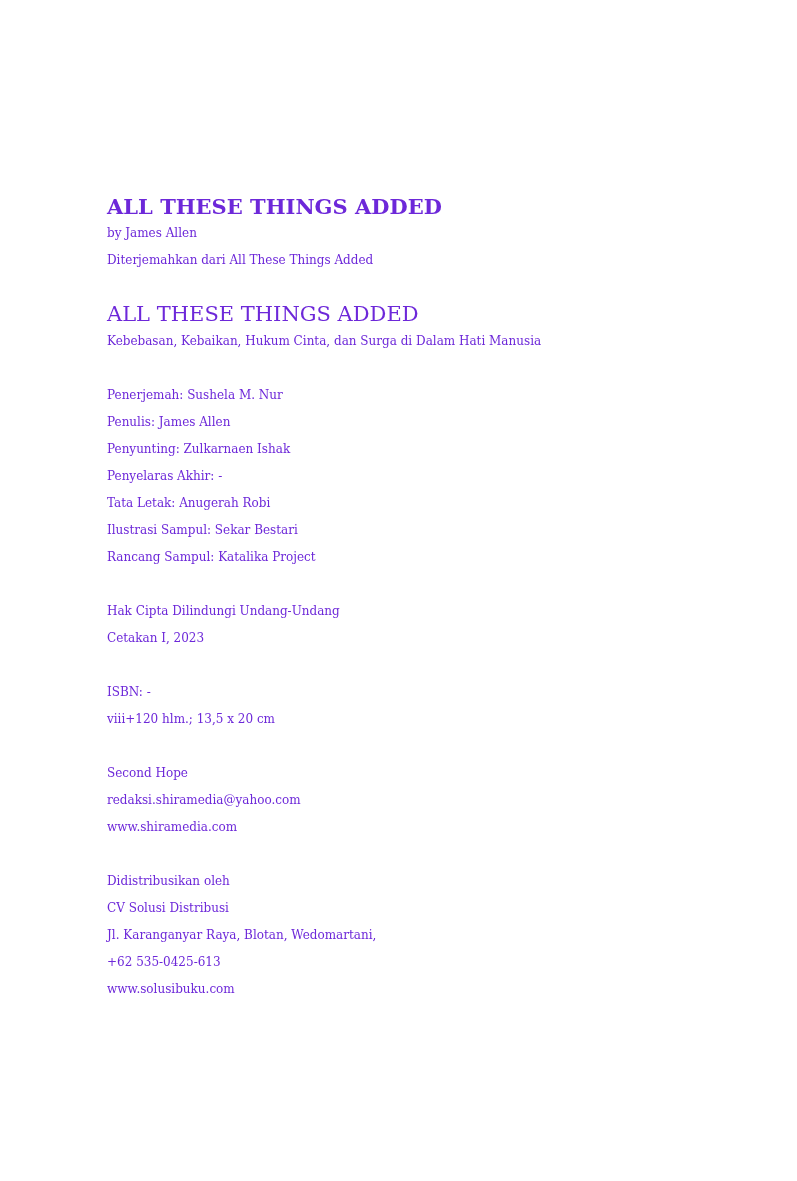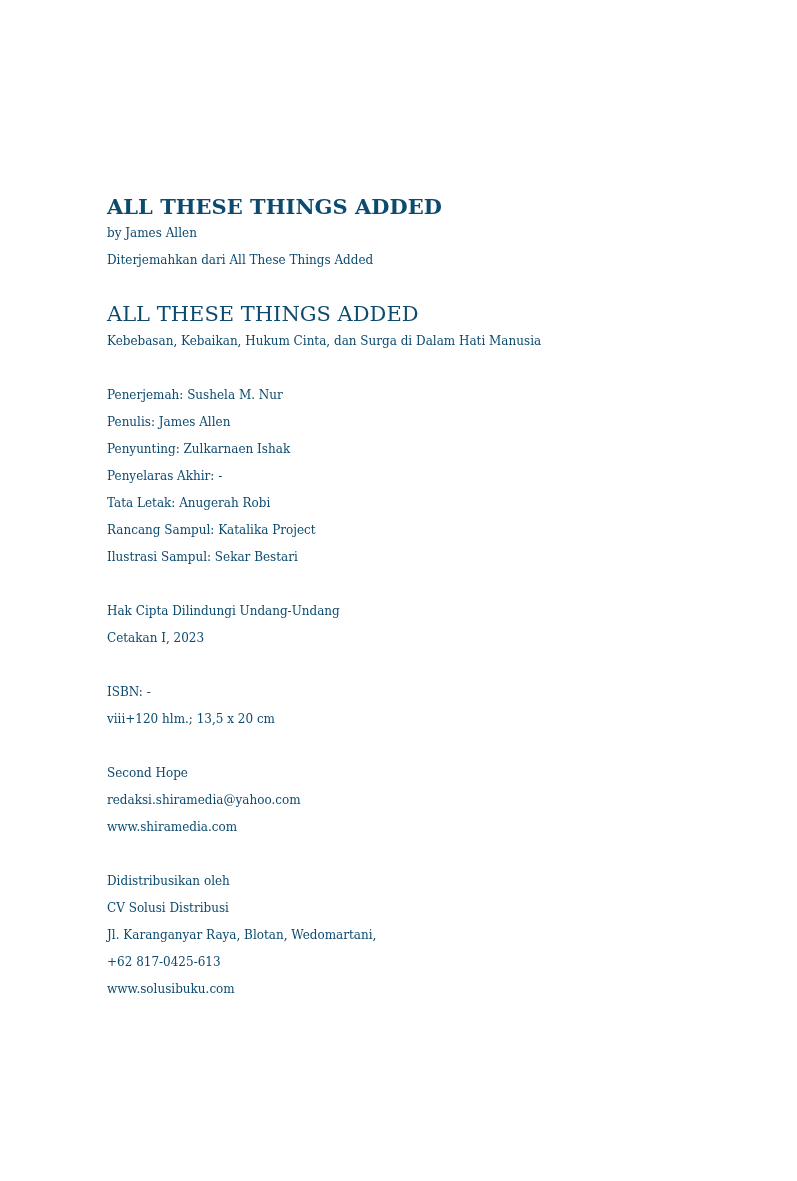--- a/index.html
+++ b/index.html
@@ -5,21 +5,21 @@
   html, body {
     margin: 0;
     padding: 0;
     background: #ffffff;
   }
   .page {
     position: relative;
     width: 692px;
     height: 1181px;
     background: #ffffff;
-    color: #0c4a6e;
+    color: #6d28d9;
     font-family: "DejaVu Serif", "Liberation Serif", serif;
     box-sizing: border-box;
     padding: 193px 40px 0 107px;
     overflow: hidden;
   }
   .block {
     margin: 0 0 27px 0;
   }
   .line {
     display: block;
@@ -56,22 +56,22 @@
     <span class="line title-regular">ALL THESE THINGS ADDED</span>
     <span class="line">Kebebasan, Kebaikan, Hukum Cinta, dan Surga di Dalam Hati Manusia</span>
   </div>
 
   <div class="block">
     <span class="line">Penerjemah: Sushela M. Nur</span>
     <span class="line">Penulis: James Allen</span>
     <span class="line">Penyunting: Zulkarnaen Ishak</span>
     <span class="line">Penyelaras Akhir: -</span>
     <span class="line">Tata Letak: Anugerah Robi</span>
+    <span class="line">Ilustrasi Sampul: Sekar Bestari</span>
     <span class="line">Rancang Sampul: Katalika Project</span>
-    <span class="line">Ilustrasi Sampul: Sekar Bestari</span>
   </div>
 
   <div class="block">
     <span class="line">Hak Cipta Dilindungi Undang-Undang</span>
     <span class="line">Cetakan I, 2023</span>
   </div>
 
   <div class="block">
     <span class="line">ISBN: -</span>
     <span class="line">viii+120 hlm.; 13,5 x 20 cm</span>
@@ -80,17 +80,17 @@
   <div class="block">
     <span class="line name-bold">Second Hope</span>
     <span class="line">redaksi.shiramedia@yahoo.com</span>
     <span class="line">www.shiramedia.com</span>
   </div>
 
   <div class="block">
     <span class="line">Didistribusikan oleh</span>
     <span class="line name-bold">CV Solusi Distribusi</span>
     <span class="line">Jl. Karanganyar Raya, Blotan, Wedomartani,</span>
-    <span class="line">+62 817-0425-613</span>
+    <span class="line">+62 535-0425-613</span>
     <span class="line">www.solusibuku.com</span>
   </div>
 
 </div>
 
 </body></html>

